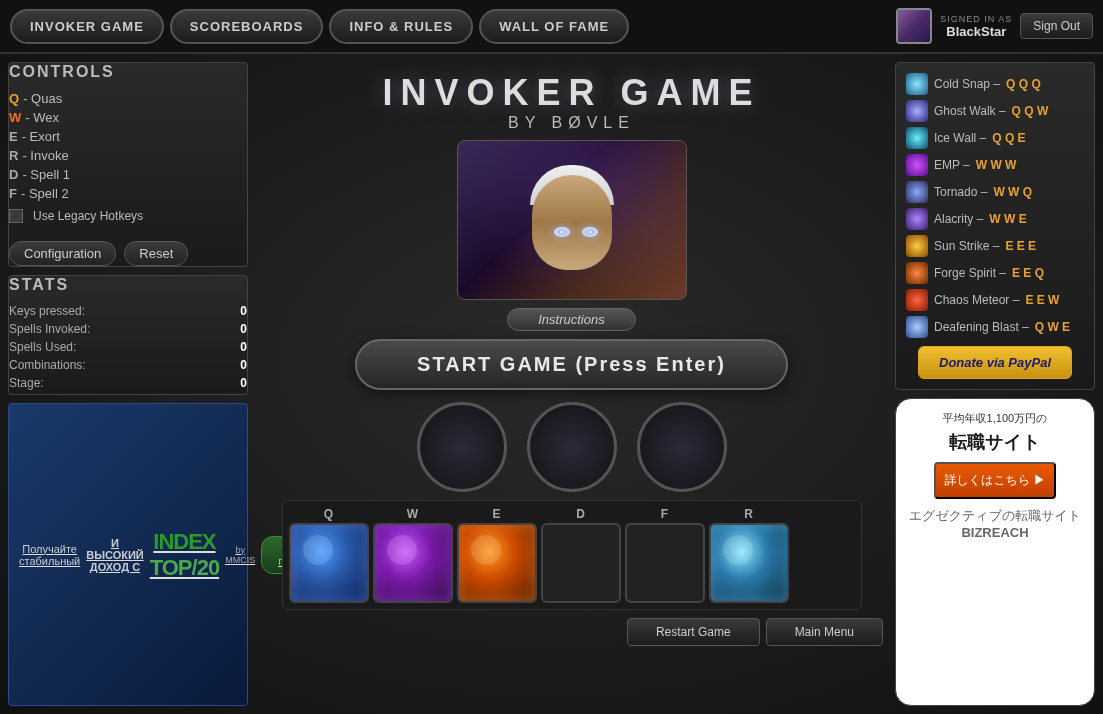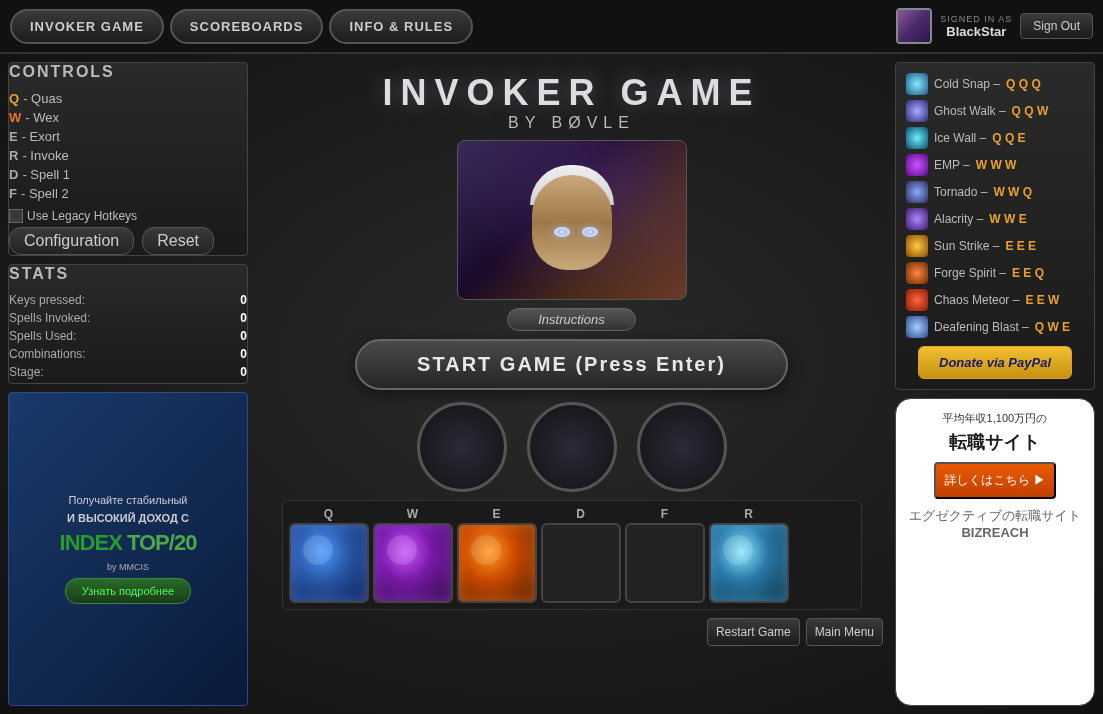--- a/index.html
+++ b/index.html
@@ -156,23 +156,23 @@
       color: #e8a030;
     }
 
     .key-desc {
       color: #bbb;
     }
 
     .checkbox-row {
       display: flex;
       align-items: flex-end;
-      gap: 4px;
+      gap: 10px;
       margin-top: 8px;
-      margin-bottom: 4px;
+      margin-bottom: 18px;
     }
 
     .checkbox-box {
       width: 14px;
       height: 14px;
       background: #3a3a3a;
       border: 1px solid #666;
       display: inline-block;
     }
 
@@ -185,21 +185,21 @@
       display: flex;
       gap: 8px;
     }
 
     .small-btn {
       padding: 4px 14px;
       background: linear-gradient(180deg, #3a3a3a, #222);
       border: 1px solid #555;
       border-radius: 12px;
       color: #ccc;
-      font-size: 16px;
+      font-size: 13px;
       cursor: pointer;
       text-align: right;
     }
 
     
     .stat-row {
       display: flex;
       justify-content: space-between;
       font-size: 12px;
       color: #aaa;
@@ -215,24 +215,24 @@
     .ad-banner {
       background: linear-gradient(135deg, #1a3a6a, #0a1a3a);
       border: 1px solid #2a4a8a;
       border-radius: 4px;
       padding: 10px;
       text-align: center;
       color: #ddd;
       font-size: 12px;
       flex: 1;
       display: flex;
-      flex-direction: column;
-      align-items: center;
-      justify-content: center;
+      flex-direction: row;
+      align-items: center;
       gap: 6px;
+      text-decoration: underline;
     }
 
     .ad-text-ru {
       font-size: 11px;
       color: #ccc;
     }
 
     .ad-logo {
       font-size: 22px;
       font-weight: 900;
@@ -450,21 +450,21 @@
       position: absolute;
       width: 30px;
       height: 30px;
       border-radius: 50%;
       top: 10px;
       left: 12px;
       background: rgba(255,255,255,0.15);
     }
 
     .action-btn {
-      padding: 6px 8px;
+      padding: 6px 28px;
       background: linear-gradient(180deg, #3a3a3a, #1c1c1c);
       border: 1px solid #555;
       border-radius: 4px;
       color: #ccc;
       font-size: 12px;
       cursor: pointer;
     }
 
     
     .right-sidebar {
@@ -587,20 +587,21 @@
 
 <div class="bg-texture"></div>
 
 <div class="main-wrapper">
 
   <div class="top-nav">
     <div class="nav-buttons">
       <button class="nav-btn">INVOKER GAME</button>
       <button class="nav-btn">SCOREBOARDS</button>
       <button class="nav-btn">INFO &amp; RULES</button>
+      <button class="nav-btn">WALL OF FAME</button>
     </div>
     <div class="user-info">
       <div class="user-avatar">
         <div class="user-avatar-img"></div>
       </div>
       <div class="user-details">
         <span class="signed-in-label">SIGNED IN AS</span>
         <span class="username">BlackStar</span>
       </div>
       <button class="sign-out-btn">Sign Out</button>

